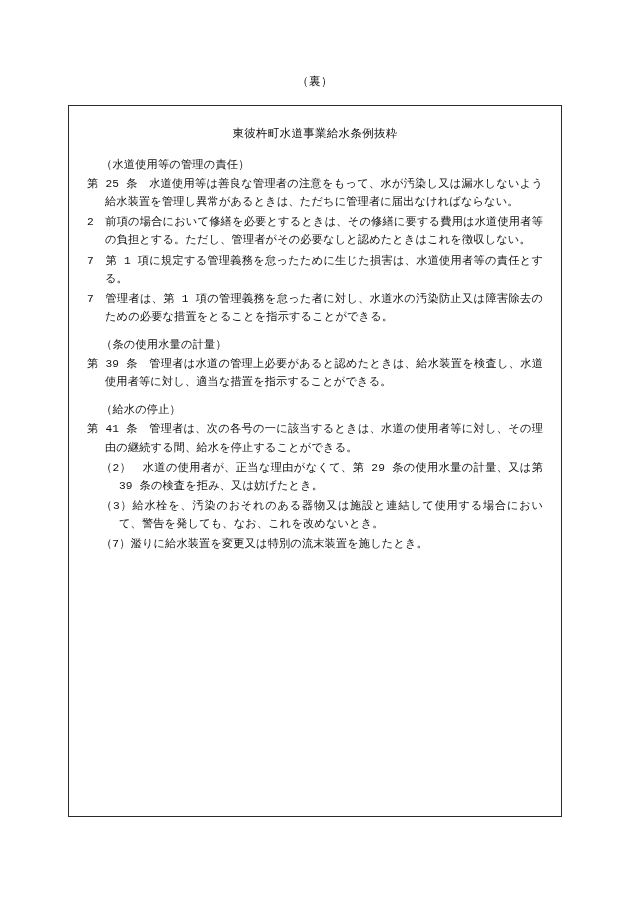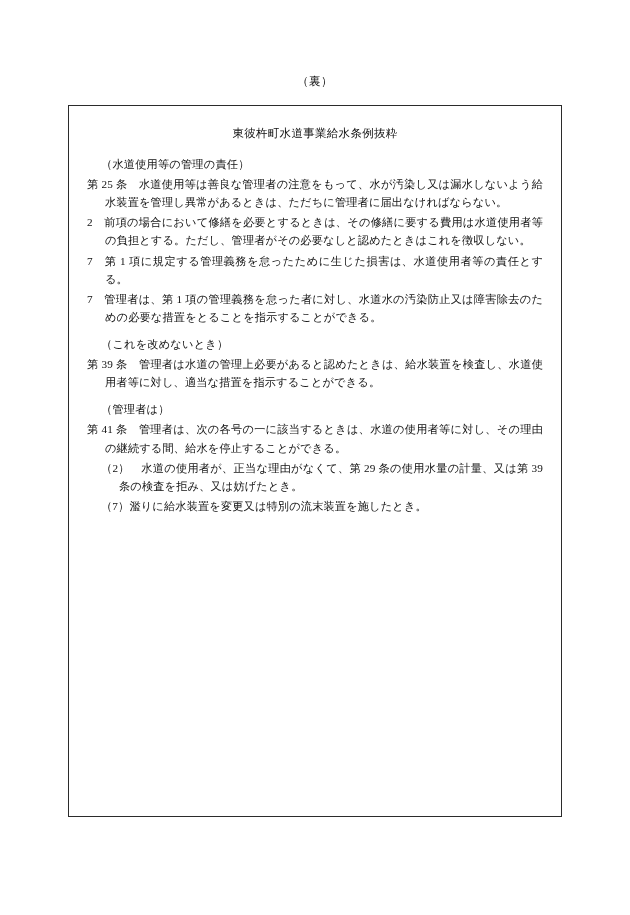--- a/index.html
+++ b/index.html
@@ -52,20 +52,21 @@
     padding-left: 14px;
     letter-spacing: 0.2px;
   }
   .article {
     font-size: 11.2px;
     line-height: 1.62;
     margin: 0 0 2px 0;
     text-align: justify;
     text-justify: inter-ideograph;
     letter-spacing: 0.15px;
+    font-family: Liberation Mono, monospace;
   }
   
   .article.lvl0 {
     padding-left: 18px;
     text-indent: -18px;
   }
   .article.lvl1 {
     padding-left: 32px;
     text-indent: -18px;
   }
@@ -82,23 +83,24 @@
 
   <div class="doc-box">
     <div class="doc-title">東彼杵町水道事業給水条例抜粋</div>
     <div id="sections-container">
         <div class="section-head">（水道使用等の管理の責任）</div>
         <div class="article lvl0">第 25 条　水道使用等は善良な管理者の注意をもって、水が汚染し又は漏水しないよう給水装置を管理し異常があるときは、ただちに管理者に届出なければならない。</div>
         <div class="article lvl0">2　前項の場合において修繕を必要とするときは、その修繕に要する費用は水道使用者等の負担とする。ただし、管理者がその必要なしと認めたときはこれを徴収しない。</div>
         <div class="article lvl0">7　第 1 項に規定する管理義務を怠ったために生じた損害は、水道使用者等の責任とする。</div>
         <div class="article lvl0">7　管理者は、第 1 項の管理義務を怠った者に対し、水道水の汚染防止又は障害除去のための必要な措置をとることを指示することができる。</div>
         <div class="gap"></div>
-        <div class="section-head">（これを改めないとき）</div>
+        <div class="section-head">（条の使用水量の計量）</div>
         <div class="article lvl0">第 39 条　管理者は水道の管理上必要があると認めたときは、給水装置を検査し、水道使用者等に対し、適当な措置を指示することができる。</div>
         <div class="gap"></div>
-        <div class="section-head">（管理者は）</div>
+        <div class="section-head">（給水の停止）</div>
         <div class="article lvl0">第 41 条　管理者は、次の各号の一に該当するときは、水道の使用者等に対し、その理由の継続する間、給水を停止することができる。</div>
         <div class="article lvl1">（2）　水道の使用者が、正当な理由がなくて、第 29 条の使用水量の計量、又は第 39 条の検査を拒み、又は妨げたとき。</div>
+        <div class="article lvl1">（3）給水栓を、汚染のおそれのある器物又は施設と連結して使用する場合において、警告を発しても、なお、これを改めないとき。</div>
         <div class="article lvl1">（7）濫りに給水装置を変更又は特別の流末装置を施したとき。</div>
       </div>
   </div>
 
 </div>
 
 </body></html>

